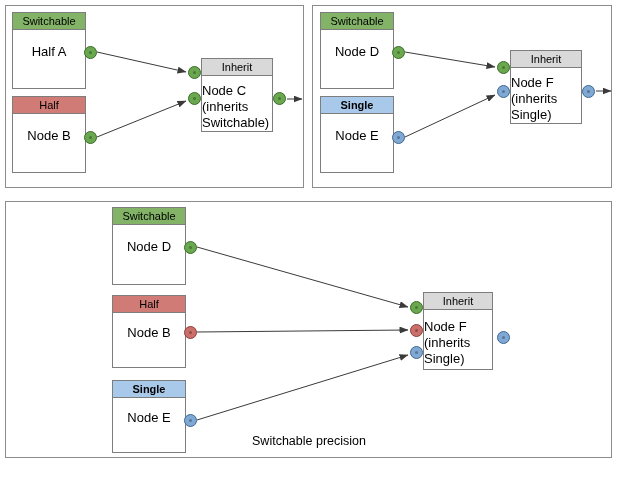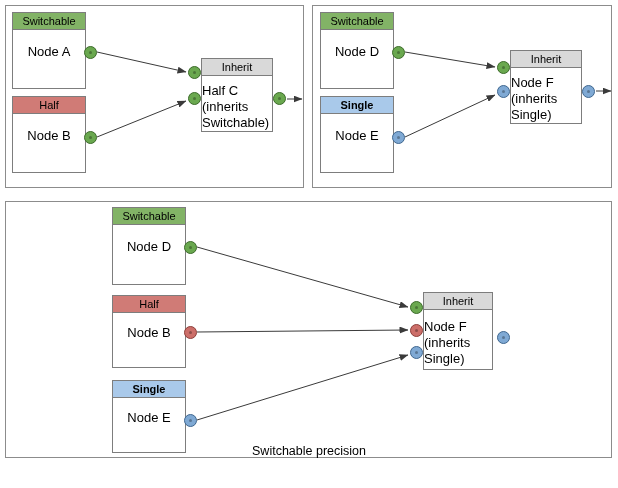--- a/index.html
+++ b/index.html
@@ -37,34 +37,34 @@
 </style>
 </head>
 <body>
 
 <div id="stage">
 
   <div class="panel" style="left:5px;top:5px;width:299px;height:183px;"></div>
 
   <div class="node" style="left:12px;top:12px;width:74px;height:77px;">
     <div class="hdr green">Switchable</div>
-    <div class="body" style="height:58px;padding-top:14px;">Node A</div>
+    <div class="body" style="height:58px;padding-top:14px;">Half A</div>
   </div>
   <div class="port green" style="left:84px;top:46px;"></div>
 
   <div class="node" style="left:12px;top:96px;width:74px;height:77px;">
     <div class="hdr red">Half</div>
     <div class="body" style="height:58px;padding-top:14px;">Node B</div>
   </div>
   <div class="port green" style="left:84px;top:131px;"></div>
 
   <div class="node" style="left:201px;top:58px;width:72px;height:74px;">
     <div class="hdr gray">Inherit</div>
     <div class="body" style="height:56px;flex-direction:column;padding-top:5px;">
-      <span>Half C</span>
+      <span>Node C</span>
       <span>(inherits</span>
       <span>Switchable)</span>
     </div>
   </div>
   <div class="port green" style="left:188px;top:66px;"></div>
   <div class="port green" style="left:188px;top:92px;"></div>
   <div class="port green" style="left:273px;top:92px;"></div>
 
   <div class="panel" style="left:312px;top:5px;width:300px;height:183px;"></div>
 
@@ -138,15 +138,15 @@
 
     <path d="M405,52 L495,67" fill="none" stroke="#3a3a3a" stroke-width="1" marker-end="url(#ah)"></path>
     <path d="M405,137 L495,95" fill="none" stroke="#3a3a3a" stroke-width="1" marker-end="url(#ah)"></path>
     <path d="M596,91 L611,91" fill="none" stroke="#3a3a3a" stroke-width="1" marker-end="url(#ah)"></path>
 
     <path d="M197,247 L408,307" fill="none" stroke="#3a3a3a" stroke-width="1" marker-end="url(#ah)"></path>
     <path d="M197,332 L408,330" fill="none" stroke="#3a3a3a" stroke-width="1" marker-end="url(#ah)"></path>
     <path d="M197,420 L408,355" fill="none" stroke="#3a3a3a" stroke-width="1" marker-end="url(#ah)"></path>
   </svg>
 
-  <div class="caption" style="left:0;top:444px;width:618px;">Switchable precision</div>
+  <div class="caption" style="left:0;top:434px;width:618px;">Switchable precision</div>
 
 </div>
 
 </body></html>

